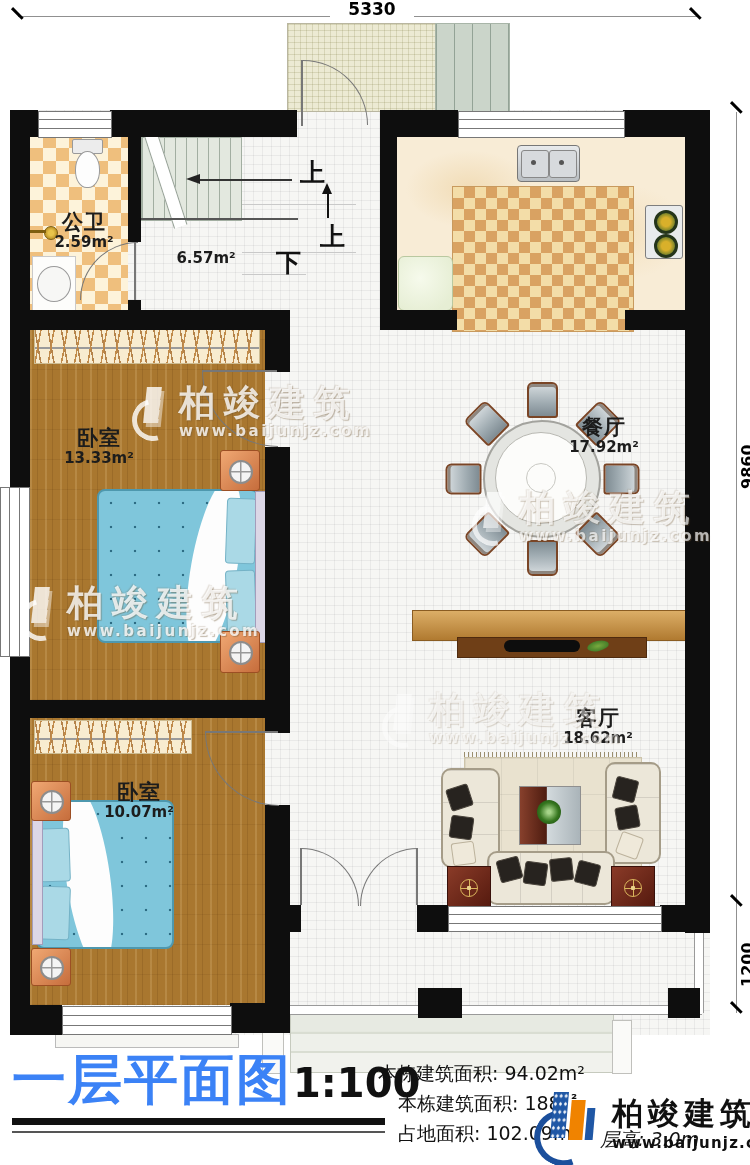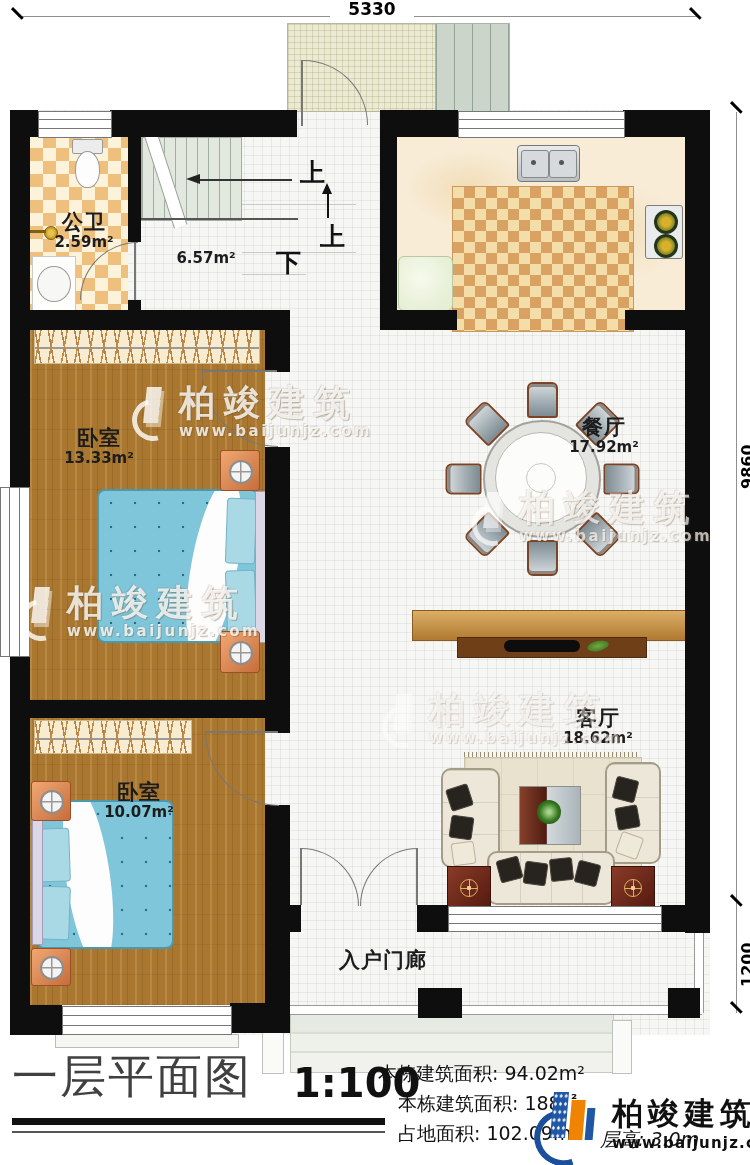--- a/index.html
+++ b/index.html
@@ -84,21 +84,21 @@
   .wm i{font-style:normal;font-size:15px;font-weight:700;letter-spacing:2.5px;margin-top:3px;white-space:nowrap;}
   .wm-icon{position:relative;width:40px;height:50px;flex:0 0 auto;}
   .wm-icon::before{content:"";position:absolute;left:13px;top:0;width:15px;height:36px;
       background:rgba(255,255,255,.8);transform:skewX(-6deg);
       box-shadow:3px 4px 0 rgba(255,255,255,.45);}
   .wm-icon::after{content:"";position:absolute;left:0;top:12px;width:32px;height:32px;
       border:5px solid rgba(255,255,255,.8);border-top-color:transparent;border-right-color:transparent;
       border-radius:50%;transform:rotate(30deg);}
   .arrowL{position:absolute;width:0;height:0;border-top:5.5px solid transparent;border-bottom:5.5px solid transparent;border-right:14px solid #222;}
   .arrowU{position:absolute;width:0;height:0;border-left:5.5px solid transparent;border-right:5.5px solid transparent;border-bottom:11px solid #111;}
-  .tb-title{position:absolute;font-size:46px;font-weight:400;color:#404040;letter-spacing:2px;line-height:1;}
+  .tb-title{position:absolute;font-size:54px;font-weight:700;color:#3b82f6;letter-spacing:2px;line-height:1;}
   .tb-scale{position:absolute;font-size:40px;font-weight:700;color:#111;line-height:1;}
   .tb-info{position:absolute;font-size:19px;font-weight:500;color:#111;line-height:1;white-space:nowrap;}
   .lg-brand{position:absolute;font-size:31px;font-weight:800;color:#101010;letter-spacing:5px;line-height:1;white-space:nowrap;}
   .lg-url{position:absolute;font-size:15px;font-weight:700;color:#101010;letter-spacing:1.2px;line-height:1;white-space:nowrap;}
 </style>
 </head>
 <body>
 
 <div id="plan">
 
@@ -268,23 +268,20 @@
     <span class="ar">13.33m²</span>
   </div>
   <div class="roomtag" style="left:89px;top:780px;width:100px;">
     <span class="nm">卧室</span>
     <span class="ar">10.07m²</span>
   </div>
   <div class="roomtag" style="left:548px;top:706px;width:100px;">
     <span class="nm">客厅</span>
     <span class="ar">18.62m²</span>
   </div>
-  <div class="roomtag" style="left:308px;top:948px;width:150px;">
-    <span class="nm">入户门廊</span>
-  </div>
   <div class="dirlabel" style="left:300px;top:160px;">上</div>
   <div class="dirlabel" style="left:320px;top:224px;">上</div>
   <div class="dirlabel" style="left:276px;top:250px;">下</div>
 
   <div class="wm" style="left:132px;top:385px;">
     <span class="wm-icon"></span>
     <span class="wm-txt">
       <b>柏竣建筑</b>
       <i>www.baijunjz.com</i>
     </span>

